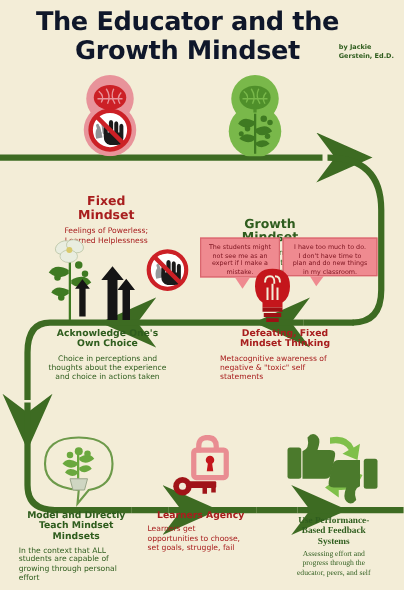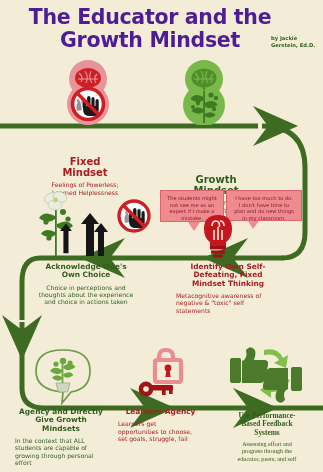--- a/index.html
+++ b/index.html
@@ -11,21 +11,21 @@
   }
   #canvas{position:absolute;inset:0;width:323px;height:472px;}
   .flow-svg{position:absolute;left:0;top:0;width:323px;height:472px;pointer-events:none;}
   .node{position:absolute;text-align:center;}
   .h-red{color:#a81e1e;font-weight:bold;line-height:1.12;}
   .h-grn{color:#2f5d1e;font-weight:bold;line-height:1.12;}
   .b-red{color:#a81e1e;line-height:1.22;}
   .b-grn{color:#2f5d1e;line-height:1.22;}
   .title{
     position:absolute;left:0;top:6px;width:300px;
-    text-align:center;color:#4c1d95;font-weight:bold;
+    text-align:center;color:#0f172a;font-weight:bold;
     font-size:20.5px;line-height:1.12;letter-spacing:-.3px;
     font-family:"DejaVu Sans", sans-serif;
   }
   .byline{
     position:absolute;left:271px;top:35px;width:52px;
     color:#2f5d1e;font-size:5.2px;font-weight:bold;line-height:1.35;text-align:left;
   }
   .bubble{
     position:absolute;background:#ef8a90;color:#7d1520;
     font-size:5.1px;line-height:1.3;text-align:center;
@@ -239,21 +239,20 @@
           <path d="M18,18 l0,10"></path>
           <path d="M26,18 l0,10"></path>
       </g>
       <rect x="14" y="34" width="16" height="3.4" fill="#9e1014"></rect>
       <rect x="15" y="38.4" width="14" height="3.2" fill="#9e1014"></rect>
       <rect x="17" y="42.6" width="10" height="3" fill="#9e1014"></rect>
     </svg>
   </div>
   <div class="node" style="left:168px;top:263px;width:120px;">
     <div class="h-red" style="font-size:7.4px;">
-      <div>Identify Own Self-</div>
       <div>Defeating, Fixed</div>
       <div>Mindset Thinking</div>
     </div>
     <div class="b-red" style="font-size:6.1px;margin-top:4px;text-align:left;padding-left:8px;">
       <div>Metacognitive awareness of</div>
       <div>negative &amp; "toxic" self</div>
       <div>statements</div>
     </div>
   </div>
 
@@ -268,22 +267,22 @@
         <path d="M31.4,26 q7,-4 10,1 q-6,5 -10,1 z"></path>
         <circle cx="31" cy="13" r="3.2"></circle>
         <circle cx="24" cy="16" r="2.6"></circle>
           <circle cx="38" cy="15" r="2.6"></circle>
       </g>
       <path d="M24,35 l14,0 l-2.4,9 l-9.2,0 z" fill="#cfd6c2" stroke="#9aa68a" stroke-width=".8"></path>
     </svg>
   </div>
   <div class="node" style="left:6px;top:408px;width:110px;">
     <div class="h-grn" style="font-size:7.4px;">
-      <div>Agency and Directly</div>
-      <div>Give Growth</div>
+      <div>Model and Directly</div>
+      <div>Teach Mindset</div>
       <div>Mindsets</div>
     </div>
     <div class="b-grn" style="font-size:6.1px;margin-top:4px;text-align:left;padding-left:9px;">
       <div>In the context that ALL</div>
       <div>students are capable of</div>
       <div>growing through personal</div>
       <div>effort</div>
     </div>
   </div>
 

